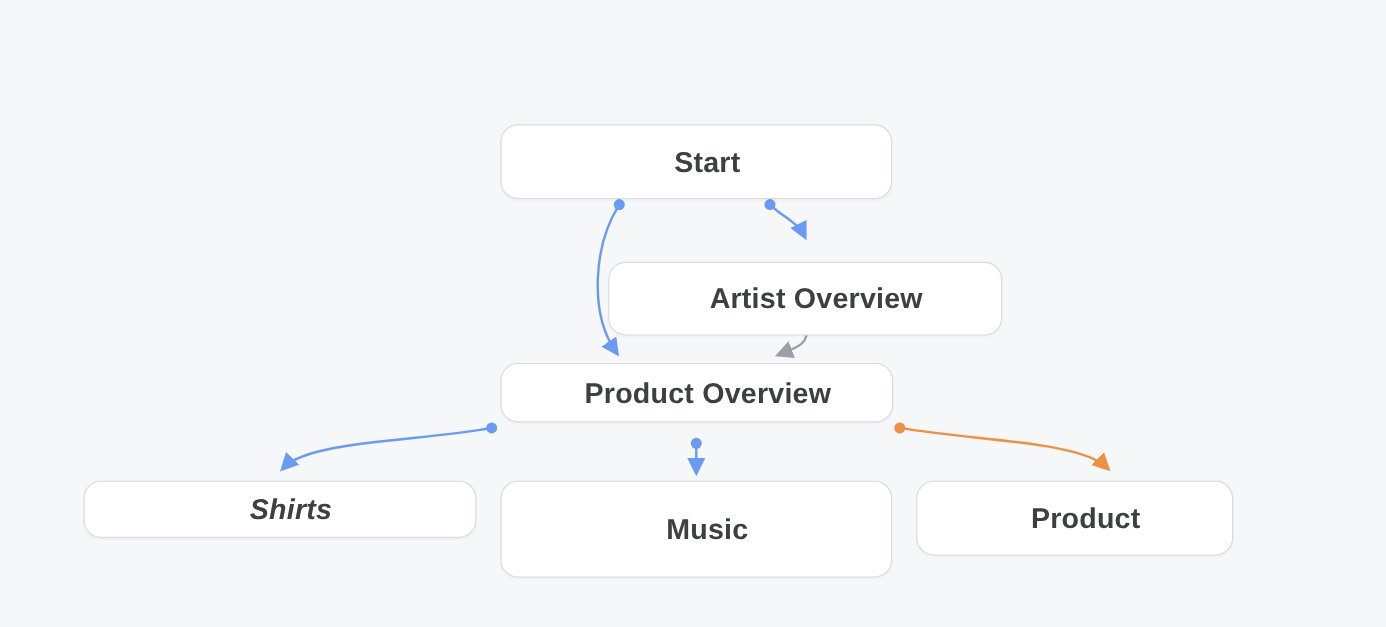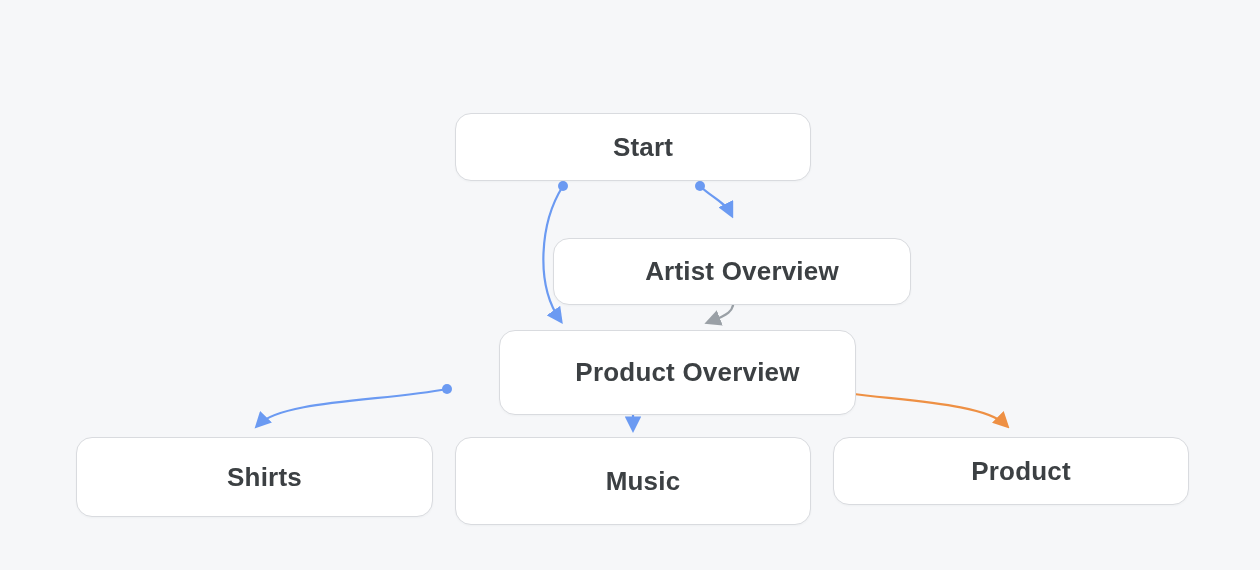--- a/index.html
+++ b/index.html
@@ -42,24 +42,24 @@
   }
   .node-label {
     color: #3c4043;
     font-size: 26px;
     font-weight: 600;
     letter-spacing: 0.2px;
     white-space: nowrap;
   }
   .node-start            { left: 455px; top: 113px; width: 356px; height: 68px; }
   .node-artist-overview  { left: 553px; top: 222px; width: 358px; height: 67px; margin-top: 16px; }
-  .node-product-overview { left: 455px; top: 330px; width: 357px; height: 85px; margin-left: 44px; }
-  .node-shirts           { left:  76px; top: 437px; width: 357px; height: 80px; }
+  .node-product-overview { left: 455px; top: 330px; width: 357px; height: 54px; }
+  .node-shirts           { left:  76px; top: 437px; width: 357px; height: 52px; font-style: italic; }
   .node-music            { left: 455px; top: 437px; width: 356px; height: 88px; }
-  .node-product          { left: 833px; top: 437px; width: 356px; height: 68px; text-align: right; }
+  .node-product          { left: 833px; top: 437px; width: 288px; height: 68px; text-align: right; }
 </style>
 </head>
 <body>
 
 <div class="stage">
 
   <svg class="edges-layer" width="1260" height="570" viewBox="0 0 1260 570">
     <defs>
       <marker id="arrow-blue" viewBox="0 0 10 10" refX="7" refY="5" markerWidth="7.5" markerHeight="7.5" orient="auto-start-reverse">
         <path d="M 0 0 L 10 5 L 0 10 z" fill="#6b9af2"></path>

